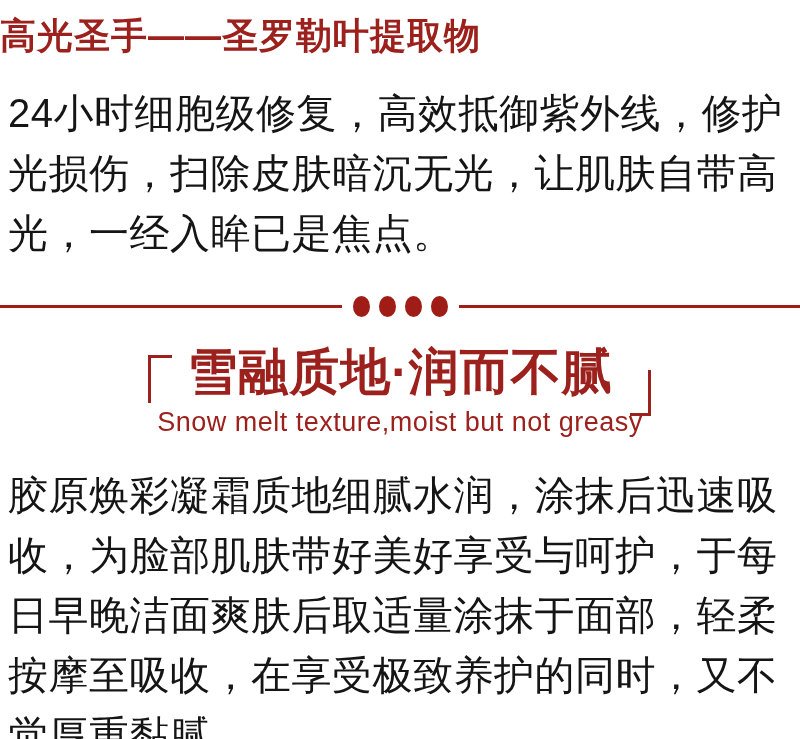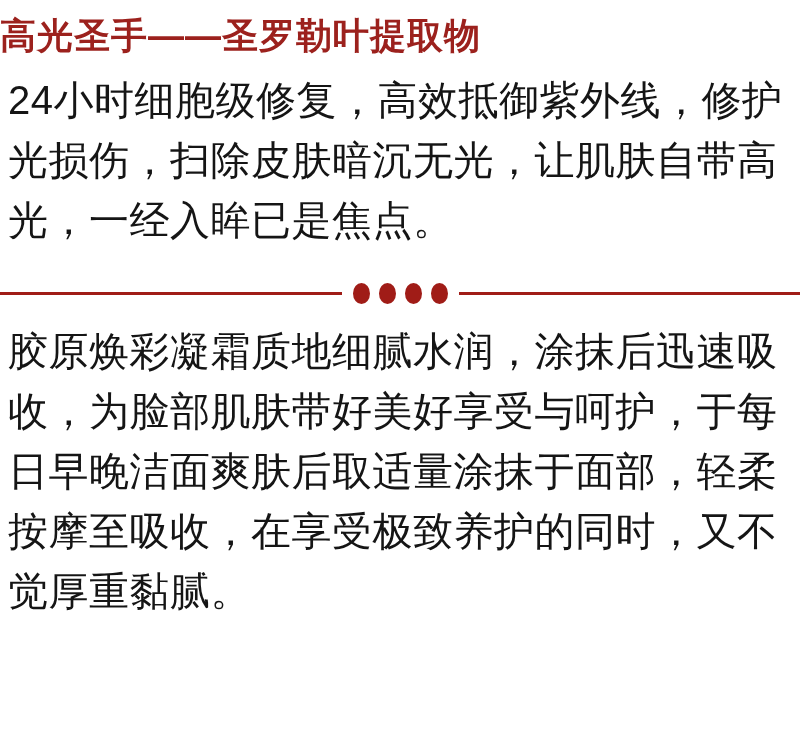--- a/index.html
+++ b/index.html
@@ -30,21 +30,21 @@
 
   
   .body-text {
     padding: 0 8px;
     color: #151515;
     font-size: 40px;
     line-height: 60px;
     letter-spacing: 0.5px;
     text-align: left;
   }
-  .intro-text { margin-top: 13px; }
+  .intro-text { margin-top: 26px; }
   .detail-text { margin-top: 17px; }
 
   
   .divider {
     margin-top: 32px;
     height: 22px;
     display: flex;
     align-items: center;
     width: 100%;
   }
@@ -123,16 +123,22 @@
     <span class="rule"></span>
     <span class="dots">
       <span class="dot"></span>
       <span class="dot"></span>
       <span class="dot"></span>
       <span class="dot"></span>
     </span>
     <span class="rule"></span>
   </div>
 
+  <div class="feature">
+    <span class="bracket bracket-left"></span>
+    <h2 class="feature-heading">雪融质地·润而不腻</h2>
+    <div class="feature-subtitle">Snow melt texture,moist but not greasy</div>
+    <span class="bracket bracket-right"></span>
+  </div>
 
   <p class="body-text detail-text">胶原焕彩凝霜质地细腻水润，涂抹后迅速吸收，为脸部肌肤带好美好享受与呵护，于每日早晚洁面爽肤后取适量涂抹于面部，轻柔按摩至吸收，在享受极致养护的同时，又不觉厚重黏腻。</p>
 
 </div>
 
 </body></html>

